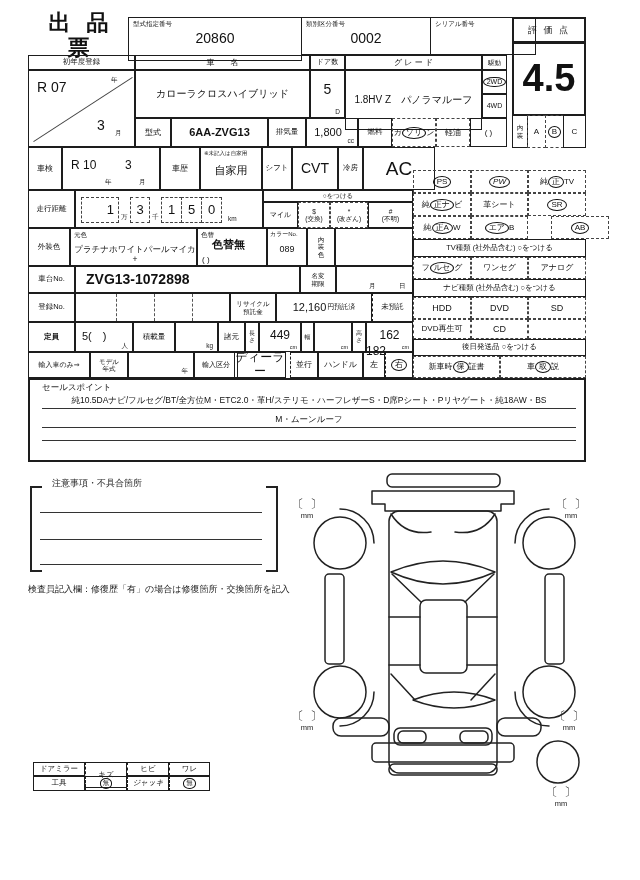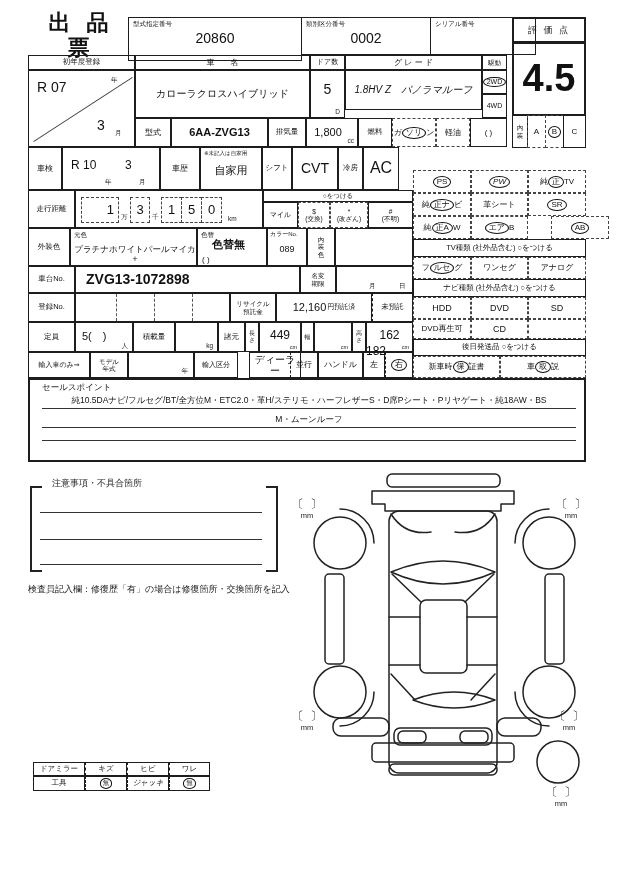--- a/index.html
+++ b/index.html
@@ -62,21 +62,21 @@
     <span class="tag" style="left:82px;top:5px;">年</span>
     <span style="position:absolute;left:68px;top:46px;font-size:14px;">3</span>
     <span class="tag" style="left:86px;top:58px;">月</span>
     <span style="position:absolute;left:-5px;top:38px;width:118px;height:1px;background:#444;transform:rotate(-33deg);"></span>
   </div>
   <div class="c" style="left:135px;top:70px;width:175px;height:48px;font-size:10px;">カローラクロスハイブリッド</div>
   <div class="c rel" style="left:310px;top:70px;width:35px;height:48px;">
     <span style="position:absolute;left:0;top:10px;width:100%;text-align:center;font-size:14px;">5</span>
     <span class="tag" style="right:4px;bottom:2px;">D</span>
   </div>
-  <div class="c" style="left:345px;top:70px;width:137px;height:40px;font-size:10px;font-style:italic;">1.8HV Z　パノラマルーフ</div>
+  <div class="c" style="left:345px;top:70px;width:137px;height:60px;font-size:10px;">1.8HV Z　パノラマルーフ</div>
   <div class="c" style="left:482px;top:70px;width:25px;height:24px;font-size:7px;">
       <span class="circ">2WD</span>
     </div>
   <div class="c" style="left:482px;top:94px;width:25px;height:24px;font-size:7px;">4WD</div>
 
   <div class="c" style="left:135px;top:118px;width:36px;height:29px;font-size:8px;">型式</div>
   <div class="c" style="left:171px;top:118px;width:97px;height:29px;font-size:11px;font-weight:bold;">6AA-ZVG13</div>
   <div class="c" style="left:268px;top:118px;width:38px;height:29px;font-size:7.5px;">排気量</div>
   <div class="c rel" style="left:306px;top:118px;width:52px;height:29px;">
     <span style="position:absolute;left:2px;top:7px;width:38px;text-align:center;font-size:11px;">1,800</span>
@@ -99,21 +99,21 @@
     <span class="tag" style="left:76px;bottom:4px;">月</span>
   </div>
   <div class="c" style="left:160px;top:147px;width:40px;height:43px;font-size:8px;">車歴</div>
   <div class="c rel" style="left:200px;top:147px;width:62px;height:43px;">
     <span class="tag" style="left:3px;top:2px;font-size:5.5px;">※未記入は自家用</span>
     <span style="position:absolute;left:0;top:16px;width:100%;text-align:center;font-size:11px;">自家用</span>
   </div>
   <div class="c" style="left:262px;top:147px;width:30px;height:43px;font-size:7.5px;">シフト</div>
   <div class="c" style="left:292px;top:147px;width:46px;height:43px;font-size:14px;">CVT</div>
   <div class="c" style="left:338px;top:147px;width:25px;height:43px;font-size:7.5px;">冷房</div>
-  <div class="c" style="left:363px;top:147px;width:36px;height:43px;font-size:16px;">AC</div>
+  <div class="c" style="left:363px;top:147px;width:72px;height:43px;font-size:19px;">AC</div>
 
   <div class="c" style="left:28px;top:190px;width:47px;height:38px;font-size:7.5px;">走行距離</div>
   <div class="c rel" style="left:75px;top:190px;width:188px;height:38px;">
     <span class="c dashed" style="left:5px;top:6px;width:38px;height:26px;justify-content:flex-end;padding-right:4px;font-size:13px;">1</span>
     <span class="tag" style="left:45px;top:22px;">万</span>
     <span class="c dashed" style="left:54px;top:6px;width:20px;height:26px;font-size:13px;">3</span>
     <span class="tag" style="left:76px;top:22px;">千</span>
     <span class="c dashed" style="left:85px;top:6px;width:21px;height:26px;font-size:13px;">1</span>
     <span class="c dashed" style="left:105px;top:6px;width:21px;height:26px;font-size:13px;">5</span>
     <span class="c dashed" style="left:125px;top:6px;width:21px;height:26px;font-size:13px;">0</span>
@@ -169,21 +169,21 @@
   <div class="c" style="left:230px;top:293px;width:46px;height:29px;font-size:6.5px;">
       <span class="pre">リサイクル
 預託金</span>
     </div>
   <div class="c" style="left:276px;top:293px;width:96px;height:29px;">
     <span style="font-size:11px;">12,160</span>
     <span style="font-size:7px;margin-left:1px;">円預託済</span>
   </div>
   <div class="c dl" style="left:372px;top:293px;width:41px;height:29px;font-size:7.5px;">未預託</div>
 
-  <div class="c" style="left:28px;top:322px;width:47px;height:30px;font-size:7.5px;">定員</div>
+  <div class="c" style="left:28px;top:322px;width:47px;height:30px;font-size:7.5px;font-weight:bold;">定員</div>
   <div class="c rel" style="left:75px;top:322px;width:58px;height:30px;">
     <span style="position:absolute;left:6px;top:7px;font-size:11px;">5(　)</span>
     <span class="tag" style="right:4px;bottom:2px;">人</span>
   </div>
   <div class="c" style="left:133px;top:322px;width:42px;height:30px;font-size:7.5px;">積載量</div>
   <div class="c rel" style="left:175px;top:322px;width:43px;height:30px;">
     <span class="tag" style="right:4px;bottom:2px;">kg</span>
   </div>
   <div class="c" style="left:218px;top:322px;width:27px;height:30px;font-size:7.5px;">諸元</div>
   <div class="c" style="left:245px;top:322px;width:14px;height:30px;font-size:6px;">
@@ -210,21 +210,21 @@
 
   <div class="c" style="left:28px;top:352px;width:62px;height:26px;font-size:7px;">輸入車のみ⇒</div>
   <div class="c" style="left:90px;top:352px;width:38px;height:26px;font-size:6.5px;">
       <span class="pre">モデル
 年式</span>
     </div>
   <div class="c rel" style="left:128px;top:352px;width:66px;height:26px;">
     <span class="tag" style="right:5px;bottom:3px;">年</span>
   </div>
   <div class="c" style="left:194px;top:352px;width:44px;height:26px;font-size:7px;">輸入区分</div>
-  <div class="c" style="left:249px;top:352px;width:52px;height:26px;font-size:10px;">ディーラー</div>
+  <div class="c" style="left:234px;top:352px;width:52px;height:26px;font-size:12px;">ディーラー</div>
   <div class="c dl" style="left:290px;top:352px;width:28px;height:26px;font-size:8px;">並行</div>
   <div class="c" style="left:318px;top:352px;width:45px;height:26px;font-size:8px;">ハンドル</div>
   <div class="c" style="left:363px;top:352px;width:22px;height:26px;font-size:8px;">左</div>
   <div class="c dl" style="left:385px;top:352px;width:28px;height:26px;font-size:8px;">
       <span class="circ">右</span>
     </div>
 
   <div class="c dashed" style="left:413px;top:170px;width:58px;height:23px;">
       <span class="circ">PS</span>
     </div>
@@ -339,21 +339,21 @@
       <rect x="99" y="266" width="98" height="17" rx="6"></rect>
       <rect x="103" y="269" width="28" height="12" rx="5"></rect>
       <rect x="165" y="269" width="28" height="12" rx="5"></rect>
       <rect x="77" y="281" width="142" height="19" rx="4"></rect>
       <rect x="94" y="302" width="108" height="11" rx="5"></rect>
       <circle cx="263" cy="300" r="21"></circle>
     </g>
   </svg>
 
   <div class="c" style="left:33px;top:762px;width:52px;height:14px;font-size:7.5px;">ドアミラー</div>
-  <div class="c dl" style="left:85px;top:762px;width:42px;height:14px;font-size:7.5px;text-align:right;">キズ</div>
+  <div class="c dl" style="left:85px;top:762px;width:42px;height:26px;font-size:7.5px;text-align:right;">キズ</div>
   <div class="c dl" style="left:127px;top:762px;width:42px;height:14px;font-size:7.5px;">ヒビ</div>
   <div class="c dl" style="left:169px;top:762px;width:41px;height:14px;font-size:7.5px;">ワレ</div>
   <div class="c" style="left:33px;top:776px;width:52px;height:15px;font-size:7.5px;">工具</div>
   <div class="c dl" style="left:85px;top:776px;width:42px;height:15px;">
       <span class="circ" style="font-size:6.5px;padding:0 2px;">無</span>
     </div>
   <div class="c dl" style="left:127px;top:776px;width:42px;height:15px;font-size:7.5px;font-style:italic;">ジャッキ</div>
   <div class="c dl" style="left:169px;top:776px;width:41px;height:15px;">
       <span class="circ" style="font-size:6.5px;padding:0 2px;">無</span>
     </div>

